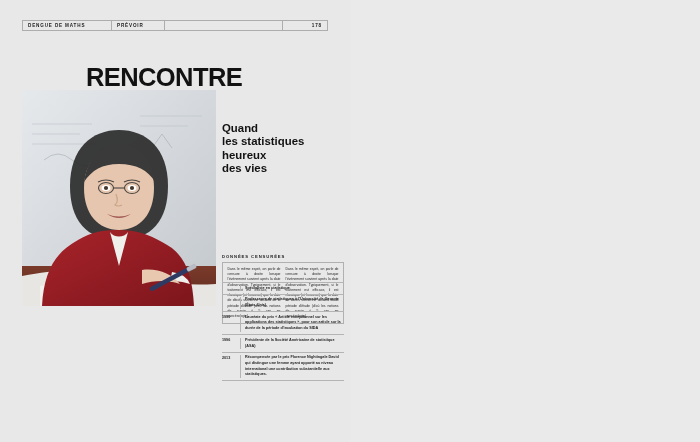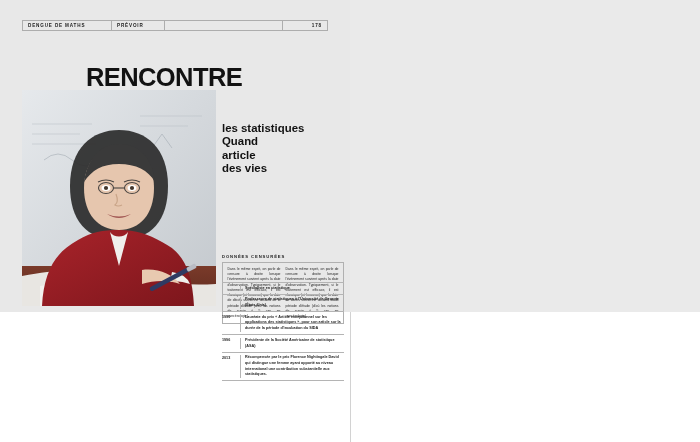--- a/index.html
+++ b/index.html
@@ -1,18 +1,18 @@
 <!DOCTYPE html>
 <html><head>
 <meta charset="utf-8">
 <style>
   html,body{margin:0;padding:0;background:#ffffff;}
   body{width:700px;height:442px;overflow:hidden;font-family:"Liberation Sans",sans-serif;-webkit-font-smoothing:antialiased;}
   .spread{position:relative;width:700px;height:442px;display:flex;}
-  .page{position:relative;width:350px;height:312px;background:#e9e9e9;box-sizing:border-box;}
+  .page{position:relative;width:350px;height:442px;background:#e9e9e9;box-sizing:border-box;}
   .page-left{background:#e8e8e8;}
   .page-right{background:#eaeaea;}
   .gutter{position:absolute;left:350px;top:0;width:0px;height:442px;border-left:1px solid #d2d2d2;}
 
   
   .runhead{position:absolute;top:20px;height:11px;display:flex;align-items:stretch;font-size:4.6px;letter-spacing:.85px;font-weight:700;color:#1a1a1a;text-transform:uppercase;}
   .runhead .cell{display:flex;align-items:center;padding:0 5px;border:1px solid #adadad;border-right:none;background:transparent;white-space:nowrap;}
   .runhead .cell:last-child{border-right:1px solid #adadad;}
   .runhead .stretch{flex:1;}
   .runhead .folio{justify-content:flex-end;padding-right:5px;}
@@ -113,23 +113,23 @@
           <rect x="168" y="186" width="10" height="4.6" rx="1.6" fill="#b9bcc4"></rect>
         </g>
       </svg>
     </div>
 
     <h1 class="title">
       <span class="l">RENCONTRE</span>
     </h1>
 
     <div class="subtitle">
+      <span class="l">Quand</span>
       <span class="l">les statistiques</span>
-      <span class="l">Quand</span>
-      <span class="l">article</span>
+      <span class="l">heureux</span>
       <span class="l">des vies</span>
     </div>
 
     <div class="censbox">
       <div class="cens-title">DONNÉES CENSURÉES</div>
       <div class="cens-body">
         <div class="cens-col">Dans le même esprit, on parle de censure à droite lorsque l'événement survient après la date d'observation. Typiquement, si le traitement est efficace, il est classique (et heureux) que la date de décès survienne au-delà de la période d'étude (d'où les notions de survie à 5 ans en cancérologie).</div>
         <div class="cens-col">Dans le même esprit, on parle de censure à droite lorsque l'événement survient après la date d'observation. Typiquement, si le traitement est efficace, il est classique (et heureux) que la date de décès survienne au-delà de la période d'étude (d'où les notions de survie à 5 ans en cancérologie).</div>
       </div>
     </div>

